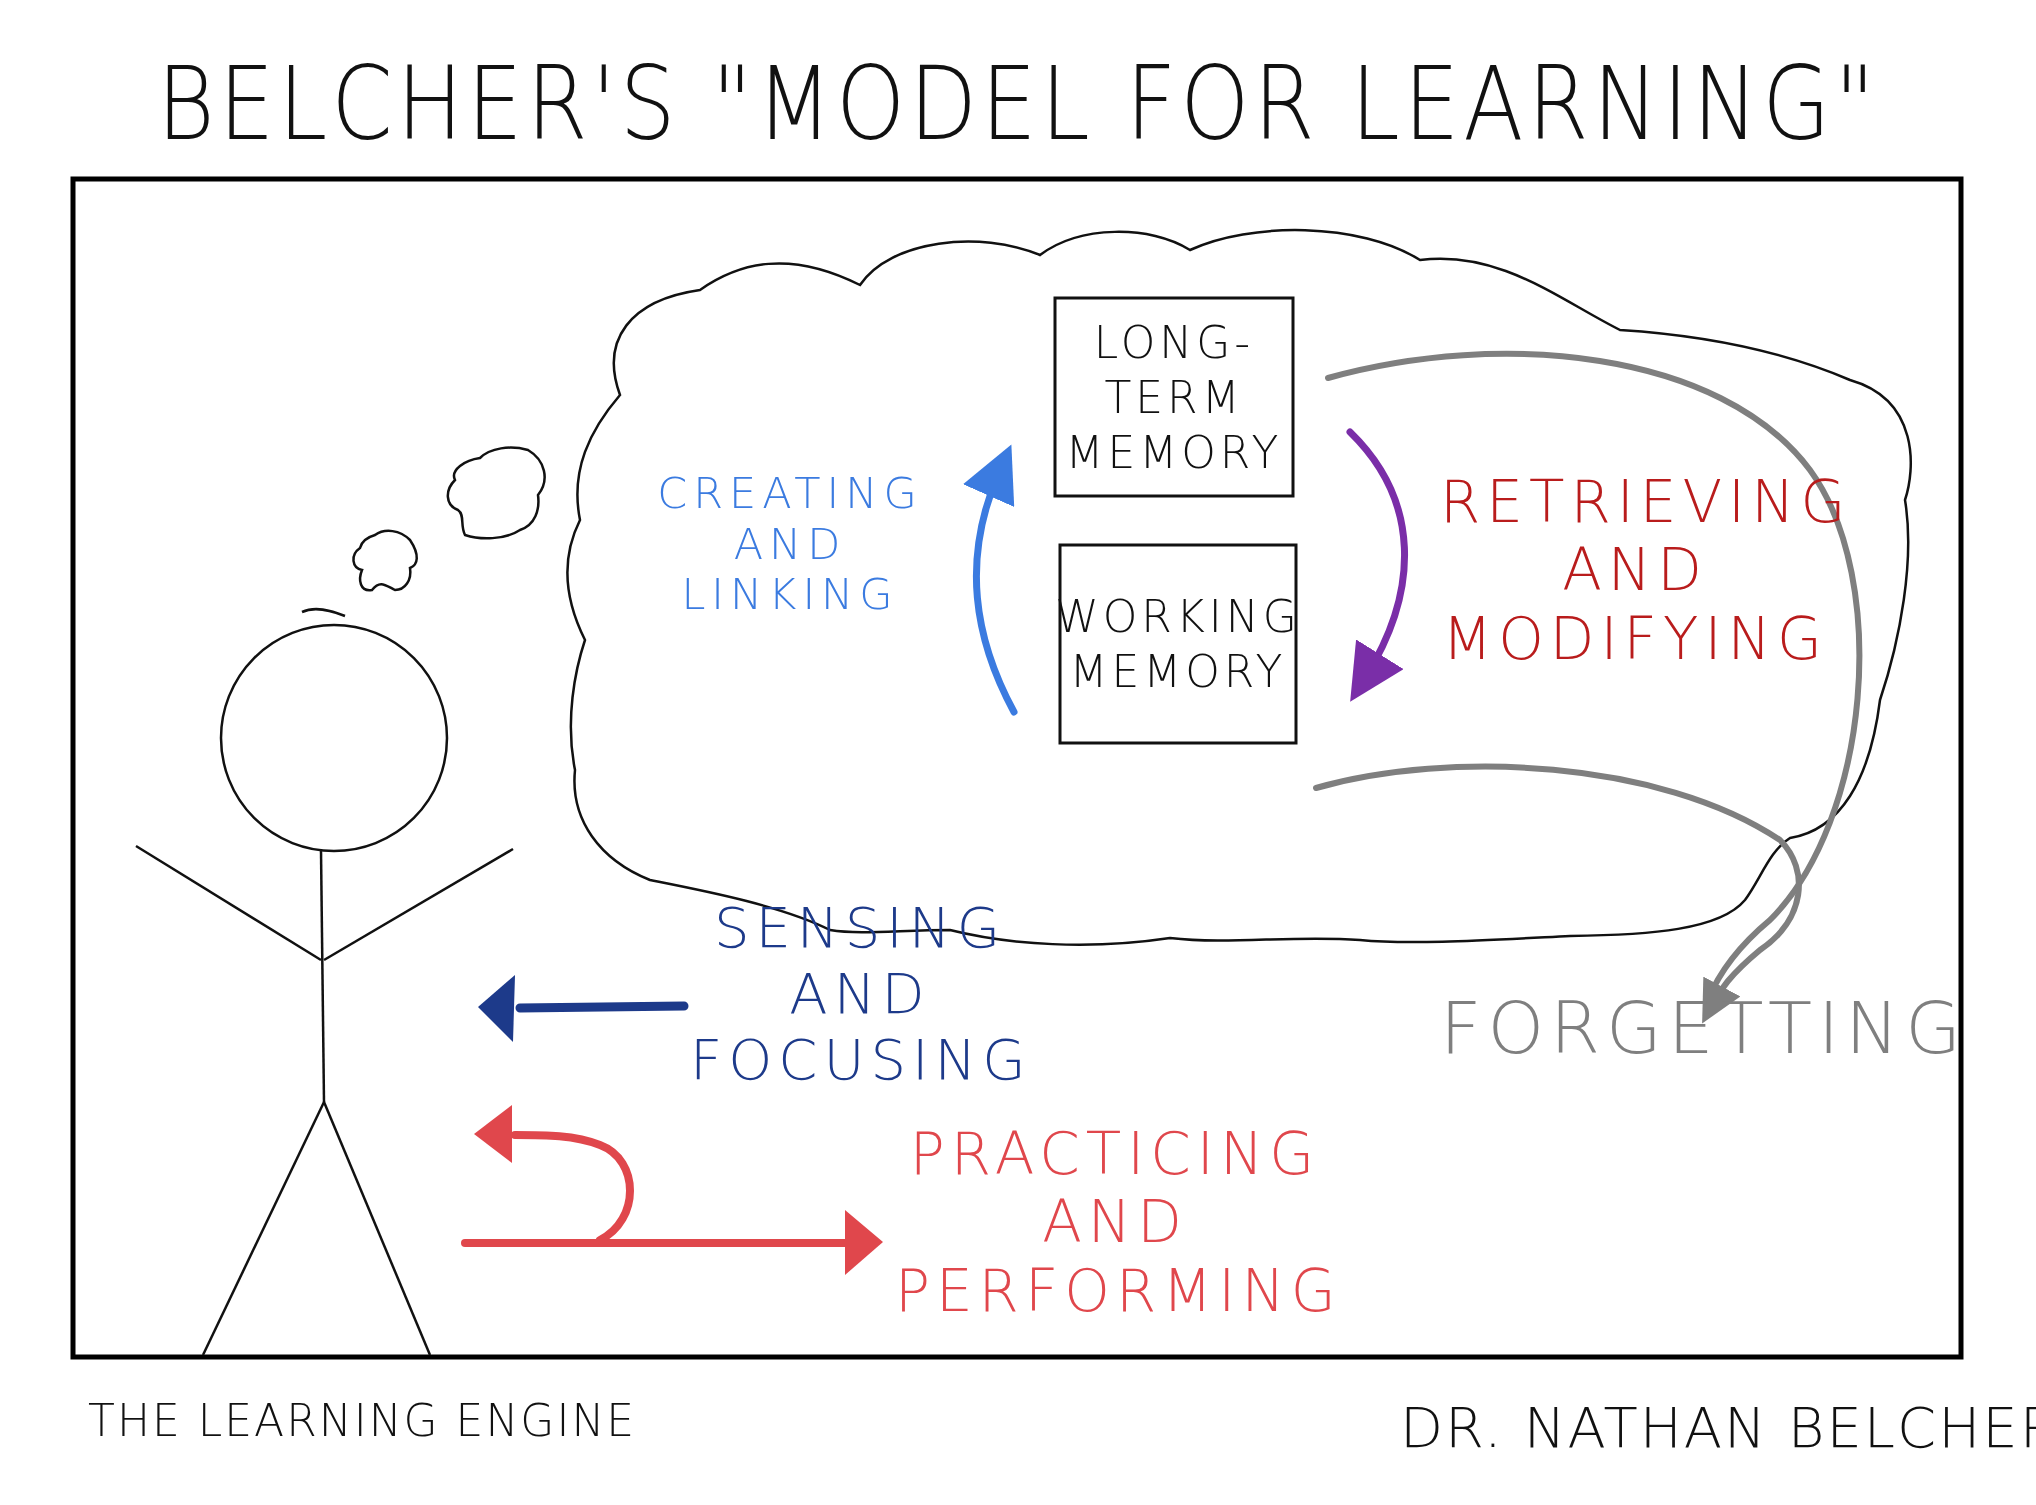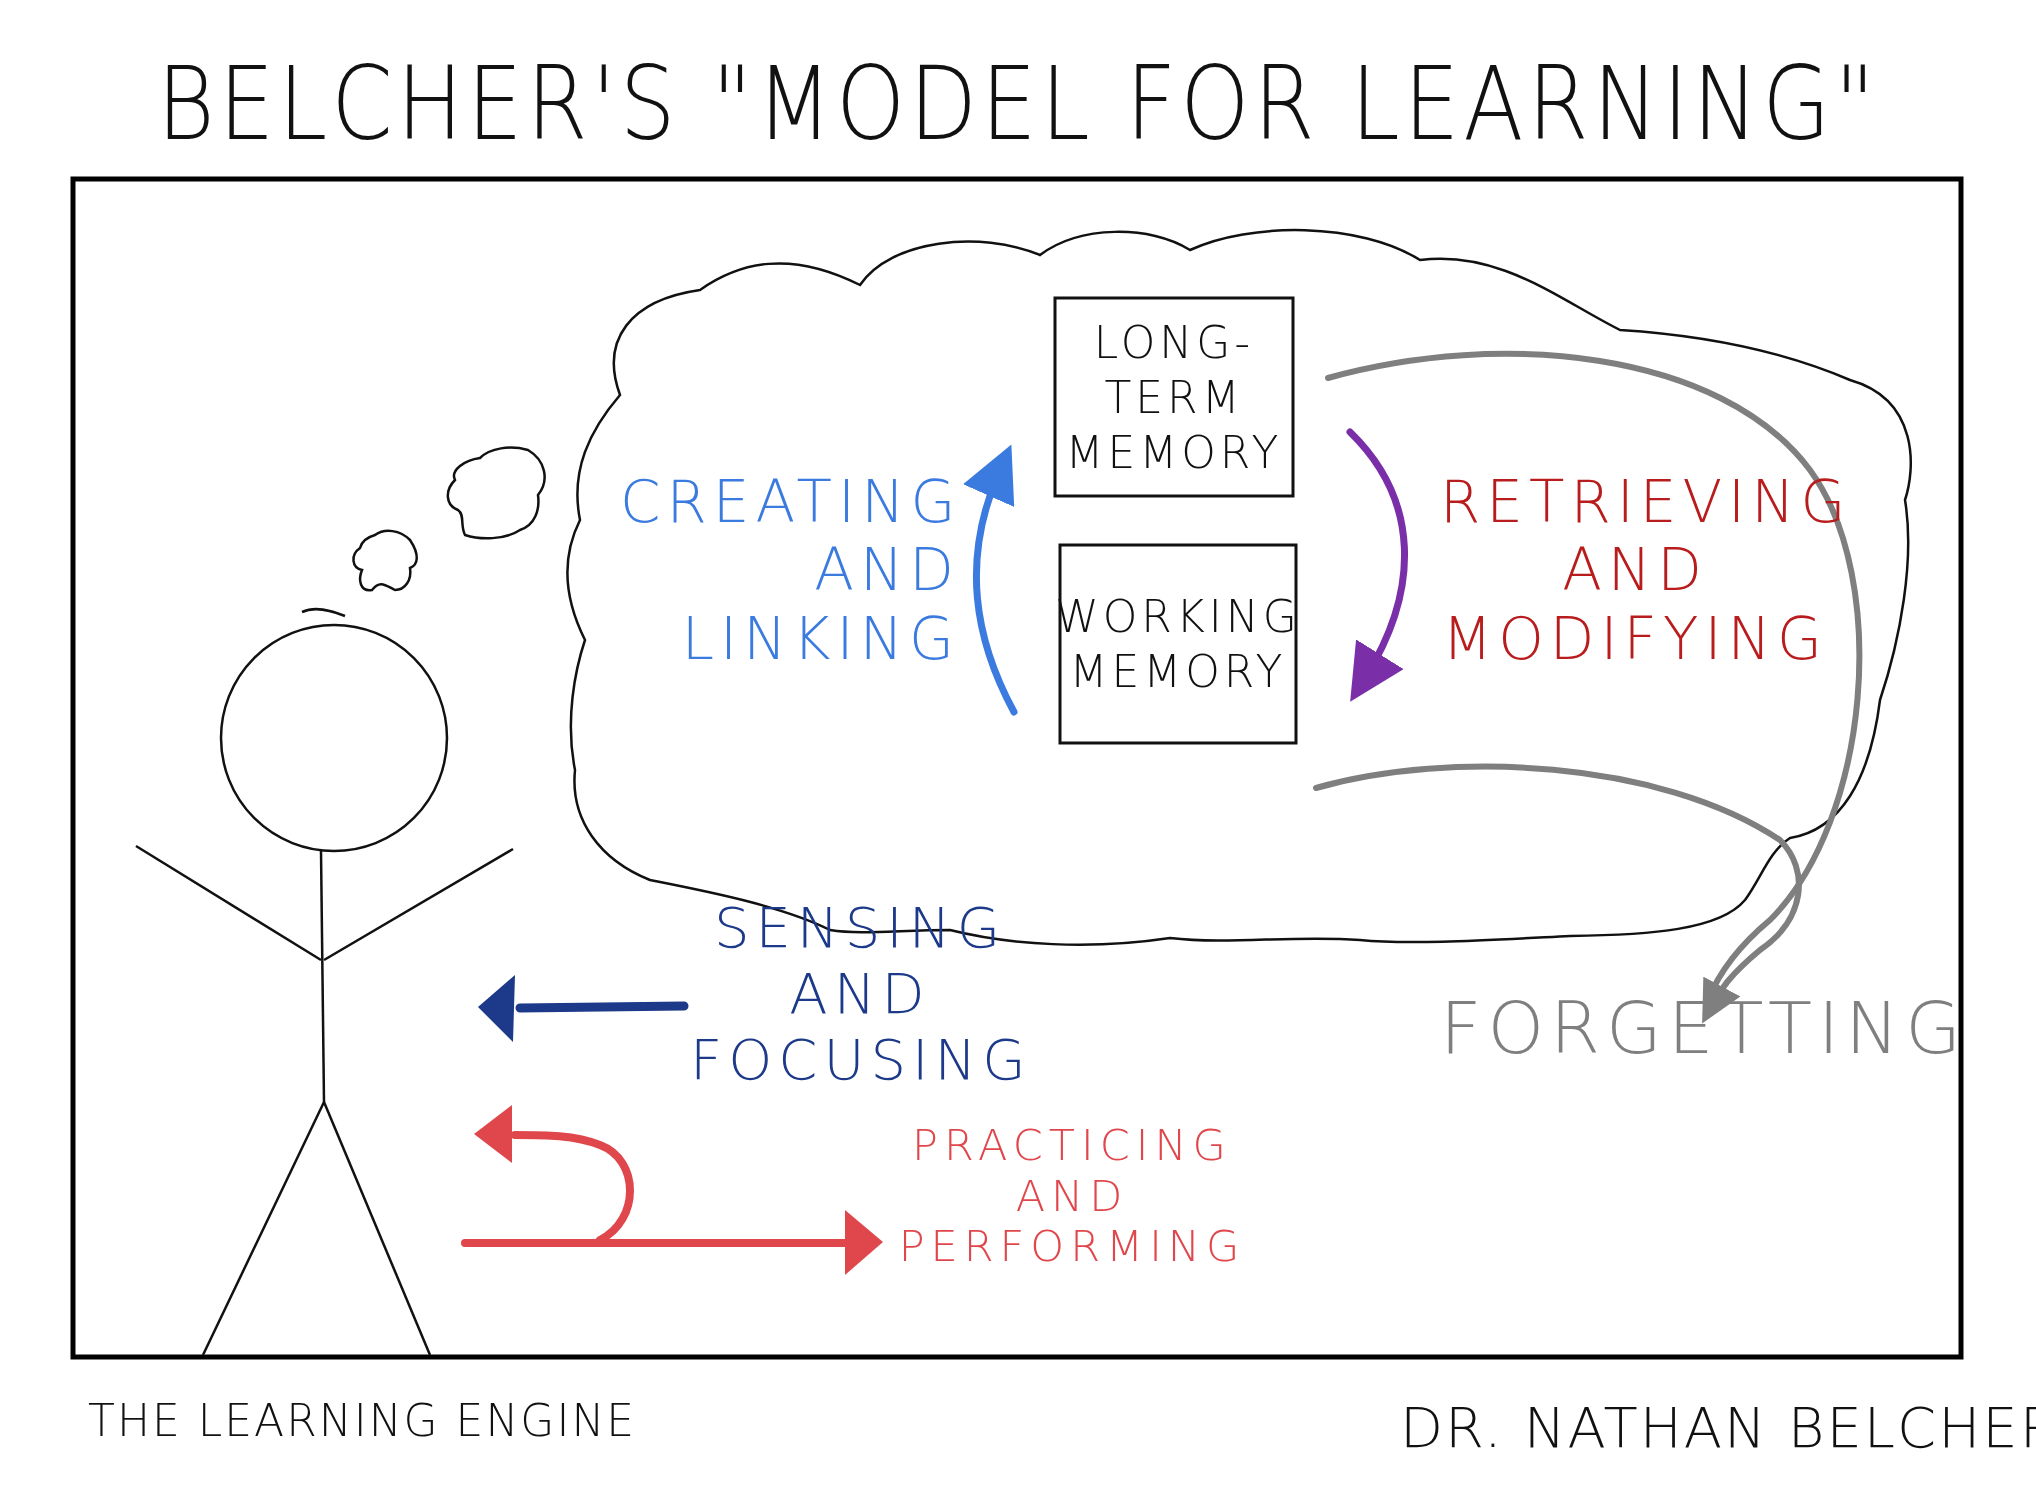--- a/index.html
+++ b/index.html
@@ -2,24 +2,24 @@
 <html><head>
 <meta charset="utf-8">
 <style>
   html, body { margin: 0; padding: 0; background: #ffffff; }
   body { width: 2036px; height: 1505px; position: relative; overflow: hidden; font-family: "DejaVu Sans", sans-serif; }
   .hand { position: absolute; font-family: "DejaVu Sans", sans-serif; font-weight: 200; letter-spacing: 6px; text-align: center; line-height: 1.18; white-space: pre; }
   svg#art { position: absolute; left: 0; top: 0; }
   #title { left: 0; width: 2036px; top: 52px; font-size: 88px; color: #111; letter-spacing: 4px; transform: scaleY(1.15); }
   #footer-left { left: 88px; top: 1395px; font-size: 44px; color: #111; text-align: left; letter-spacing: 2px; }
   #footer-right { left: 1400px; top: 1395px; width: 560px; font-size: 56px; color: #111; text-align: right; letter-spacing: 2px; }
-  #creating { left: 620px; top: 468px; width: 340px; font-size: 58px; text-align: right; }
+  #creating { left: 620px; top: 468px; width: 340px; font-size: 43px; }
   #retrieving { left: 1440px; top: 468px; width: 390px; font-size: 58px; }
   #sensing { left: 690px; top: 895px; width: 340px; font-size: 56px; }
-  #practicing { left: 852px; top: 1120px; width: 440px; font-size: 43px; }
+  #practicing { left: 895px; top: 1120px; width: 440px; font-size: 58px; }
   #forgetting { left: 1440px; top: 986px; width: 420px; font-size: 72px; }
   .box-label { position: absolute; font-family: "DejaVu Sans", sans-serif; font-weight: 200; font-size: 44px; color: #111; text-align: center; line-height: 1.25; letter-spacing: 4px; white-space: pre; display: flex; align-items: center; justify-content: center; }
   #ltm-label { left: 1055px; top: 298px; width: 238px; height: 198px; }
   #wm-label { left: 1060px; top: 545px; width: 236px; height: 198px; border-radius: 21px; }
 </style>
 </head>
 <body>
 
 <svg id="art" width="2036" height="1505" viewBox="0 0 2036 1505">
   <defs>

